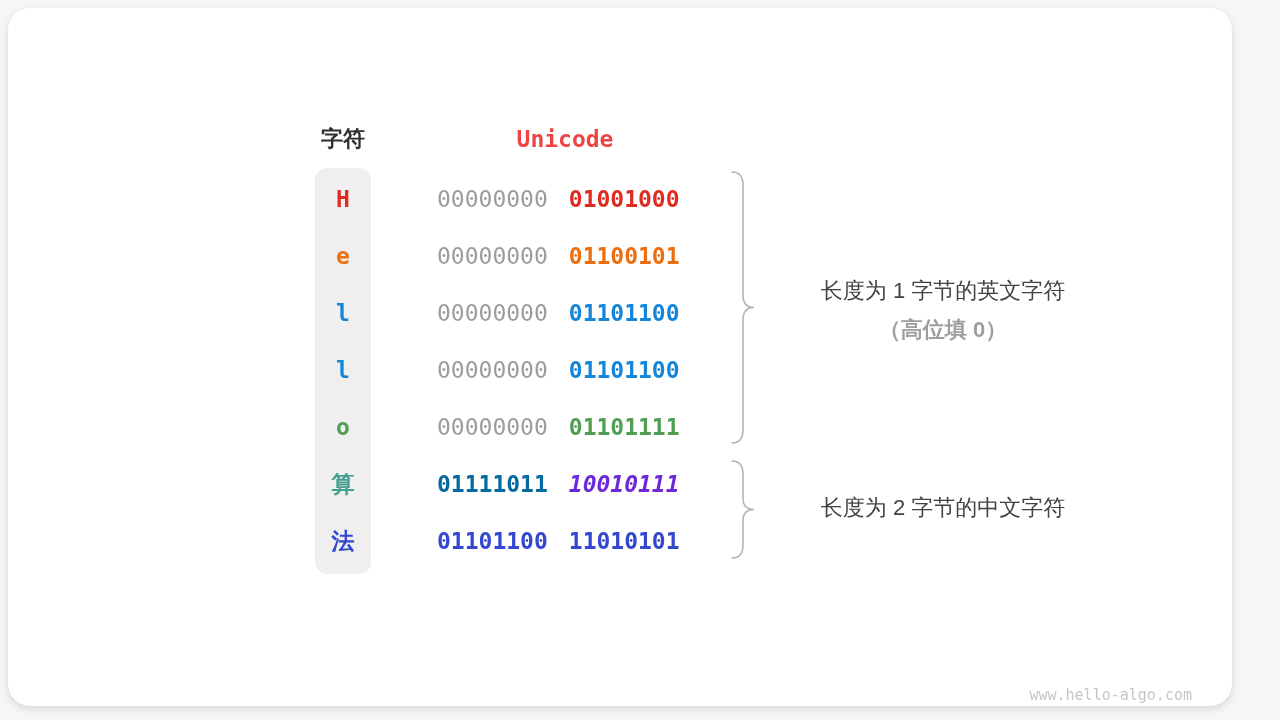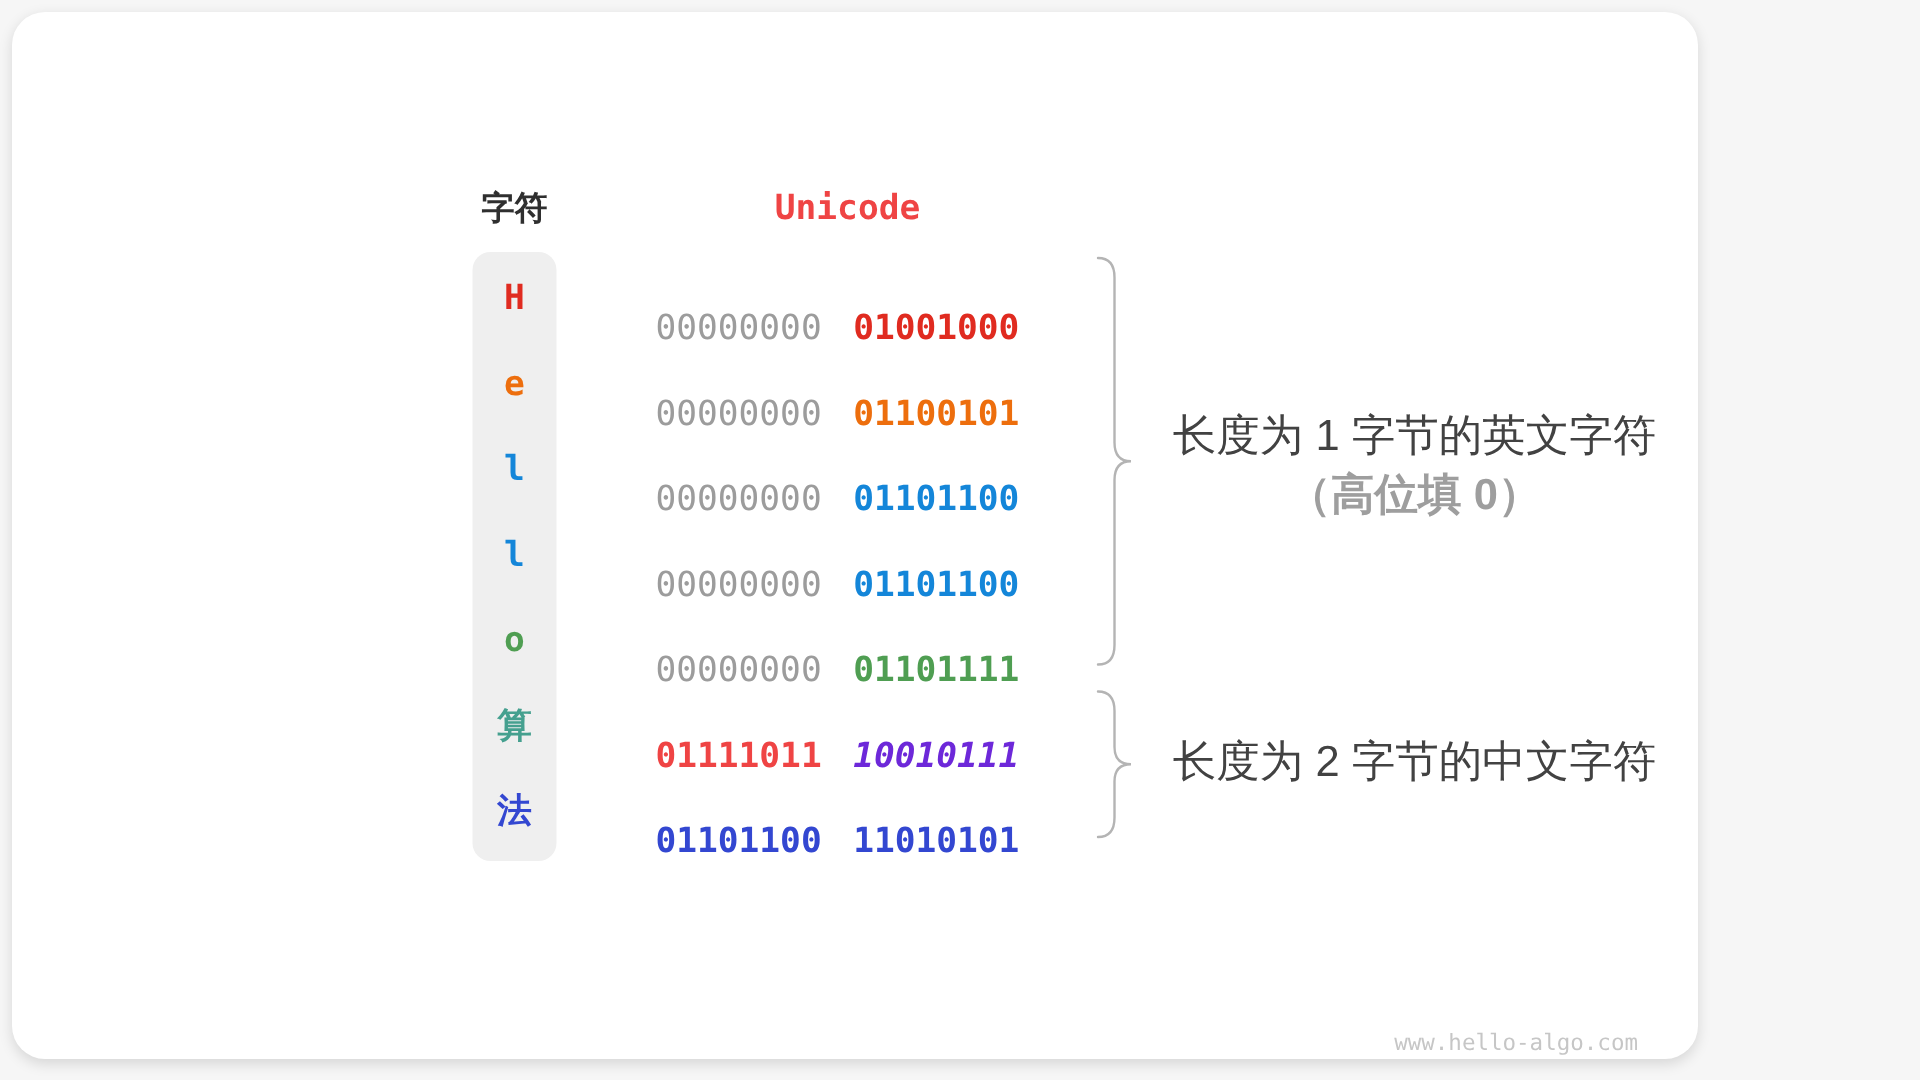--- a/index.html
+++ b/index.html
@@ -4,21 +4,21 @@
 <style>
   * { margin: 0; padding: 0; box-sizing: border-box; }
   html, body { width: 1280px; height: 720px; background: #ffffff; }
   .canvas {
     position: relative; width: 1280px; height: 720px;
     background: #f6f6f6;
     font-family: "Liberation Sans", sans-serif;
     overflow: hidden;
   }
   .card {
-    position: absolute; left: 8px; top: 8px; width: 1124px; height: 698px;
+    position: absolute; left: 8px; top: 8px; width: 1224px; height: 698px;
     background: #ffffff; border-radius: 22px;
     box-shadow: 0 3px 9px rgba(0,0,0,0.13);
     padding-left: 27px;
   }
 
   .header-char {
     position: absolute; left: 307px; top: 117px; width: 56px; height: 28px;
     line-height: 28px; text-align: center;
     font-weight: 700; font-size: 22px; color: #2f2f2f;
   }
@@ -34,31 +34,31 @@
   }
   .row-char {
     position: absolute; left: 307px; width: 56px; height: 32px; line-height: 32px;
     text-align: center; font-weight: 700; font-size: 23px;
     font-family: "DejaVu Sans Mono", "Liberation Sans", sans-serif;
   }
   .row-bytes {
     position: absolute; left: 429px; height: 32px; line-height: 32px;
     display: flex; gap: 21px;
     font-family: "DejaVu Sans Mono", "Liberation Mono", monospace;
-    font-size: 23px; white-space: pre; margin-top: 20px;
+    font-size: 23px; white-space: pre;
   }
   .byte-muted { color: #9c9c9c; font-weight: 400; }
   .byte-colored { font-weight: 700; }
 
   .brace { position: absolute; left: 721px; }
   .brace path { fill: none; stroke: #b4b4b4; stroke-width: 1.6; stroke-linecap: round; }
 
   .annotation {
     position: absolute; left: 765px; width: 340px; text-align: center;
-    font-size: 29px; color: #424242;
+    font-size: 22px; color: #424242;
   }
   .annotation .line-normal { line-height: 40px; color: #424242; }
   .annotation .line-muted  { line-height: 38px; color: #9e9e9e; font-weight: 700; }
 
   .watermark {
     position: absolute; right: 40px; top: 678px;
     font-family: "DejaVu Sans Mono", "Liberation Mono", monospace;
     font-size: 15px; color: #c6c6c6;
   }
 </style>
@@ -79,21 +79,21 @@
         <div class="row-bytes" style="top: 175px;"><span class="byte-muted">00000000</span><span class="byte-colored" style="color: rgb(224, 43, 32); text-align: right;">01001000</span></div>
         <div class="row-char" style="top: 232px; color: rgb(237, 110, 13);">e</div>
         <div class="row-bytes" style="top: 232px;"><span class="byte-muted">00000000</span><span class="byte-colored" style="color: rgb(237, 110, 13); text-align: right;">01100101</span></div>
         <div class="row-char" style="top: 289px; color: rgb(20, 134, 217);">l</div>
         <div class="row-bytes" style="top: 289px;"><span class="byte-muted">00000000</span><span class="byte-colored" style="color: rgb(20, 134, 217);">01101100</span></div>
         <div class="row-char" style="top: 346px; color: rgb(20, 134, 217);">l</div>
         <div class="row-bytes" style="top: 346px;"><span class="byte-muted">00000000</span><span class="byte-colored" style="color: rgb(20, 134, 217);">01101100</span></div>
         <div class="row-char" style="top: 403px; color: rgb(79, 158, 82);">o</div>
         <div class="row-bytes" style="top: 403px;"><span class="byte-muted">00000000</span><span class="byte-colored" style="color: rgb(79, 158, 82);">01101111</span></div>
         <div class="row-char" style="top: 460px; color: rgb(69, 160, 143);">算</div>
-        <div class="row-bytes" style="top: 460px;"><span class="byte-colored" style="color: #ef4444;">01111011</span><span class="byte-colored" style="color: #6d28d9; font-style: italic;">10010111</span></div>
+        <div class="row-bytes" style="top: 460px;"><span class="byte-colored" style="color: #0369a1;">01111011</span><span class="byte-colored" style="color: #6d28d9; font-style: italic;">10010111</span></div>
         <div class="row-char" style="top: 517px; color: rgb(51, 71, 209);">法</div>
         <div class="row-bytes" style="top: 517px;"><span class="byte-colored" style="color: rgb(51, 71, 209);">01101100</span><span class="byte-colored" style="color: rgb(51, 71, 209);">11010101</span></div>
       </div>
 
     <svg class="brace" style="top:162px" width="28" height="275" viewBox="0 0 28 275">
       <path d="M3,2 Q14,2 14,15 L14,125 Q14,137.5 25,137.5 Q14,137.5 14,150 L14,260 Q14,273 3,273"></path>
     </svg>
 
     <svg class="brace" style="top:451px" width="28" height="101" viewBox="0 0 28 101">
       <path d="M3,2 Q14,2 14,15 L14,39 Q14,50.5 25,50.5 Q14,50.5 14,62 L14,86 Q14,99 3,99"></path>

